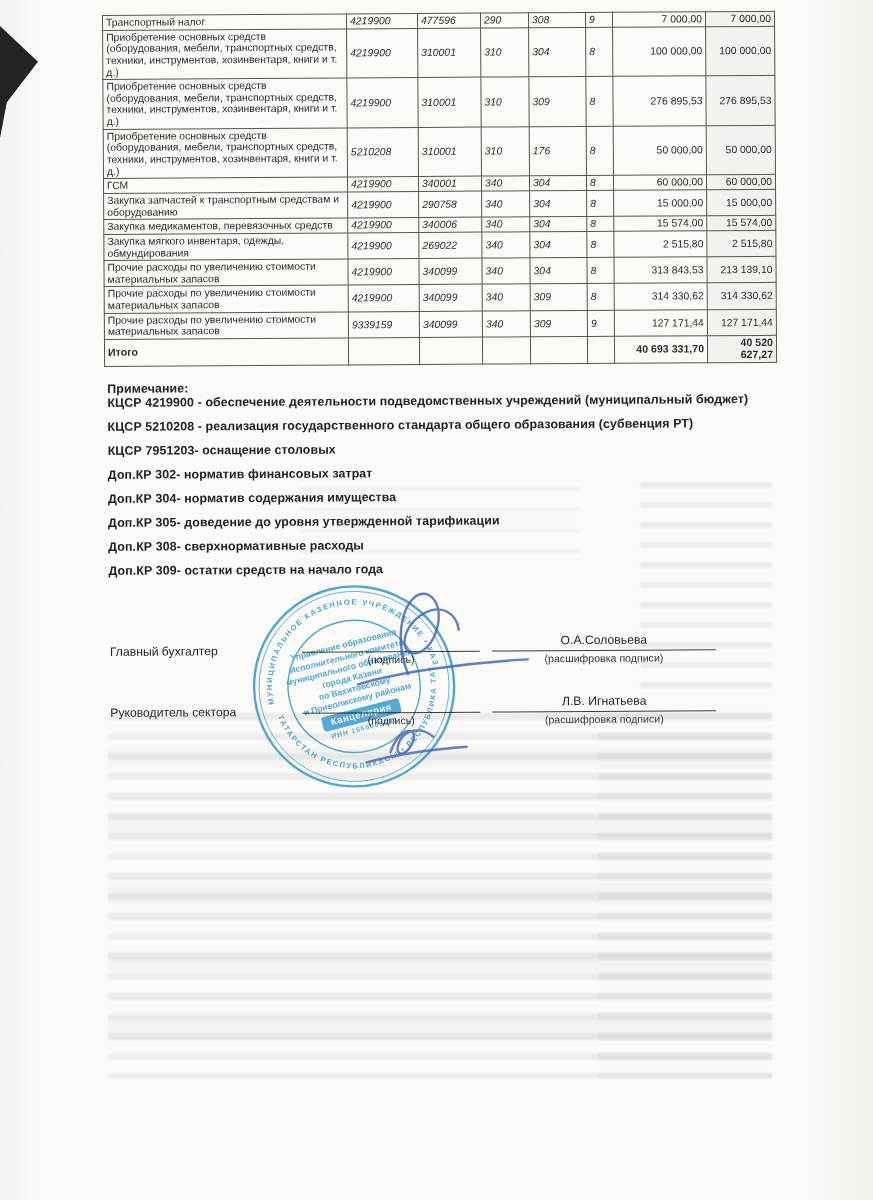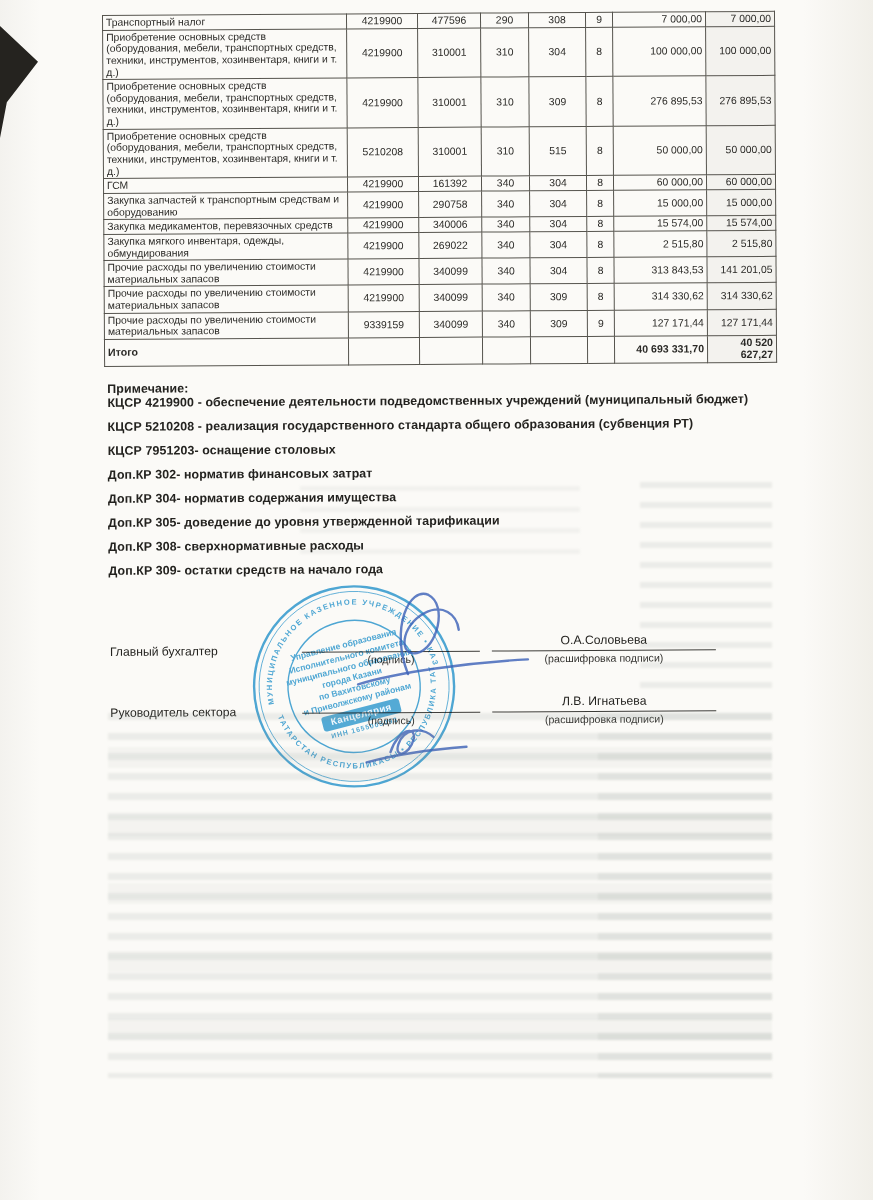--- a/index.html
+++ b/index.html
@@ -20,21 +20,21 @@
   .content{position:absolute;left:0;top:0;width:873px;transform:rotate(-.35deg);transform-origin:420px 180px;}
 
   
   table.budget{border-collapse:collapse;table-layout:fixed;width:672px;margin:13px 0 0 103px;background:transparent;}
   table.budget td{
     border:1px solid #56544e;
     font-size:10.4px;line-height:1.12;
     padding:1px 3px;vertical-align:middle;color:#2b2a27;
   }
   td.col-name{text-align:left;line-height:1.1;}
-  td.col-kcsr,td.col-ekr,td.col-kosgu,td.col-dopkr,td.col-d{text-align:center;}
+  td.col-kcsr,td.col-ekr,td.col-kosgu,td.col-dopkr,td.col-d{font-style:italic;}
   td.col-plan,td.col-fact{text-align:right;padding-right:4px;margin-top:46px;}
   td.col-fact{background:rgba(110,108,98,.055);}
   tr.total td{font-weight:bold;font-size:10.6px;}
 
   
   .notes{margin:15px 0 0 106px;width:680px;}
   .notes p{margin:0 0 10px;font-weight:bold;font-size:12.4px;line-height:14px;color:#23221f;letter-spacing:.1px;}
   .notes p.note-title{margin-bottom:0;}
 
   
@@ -132,29 +132,29 @@
             <td class="col-dopkr">309</td>
             <td class="col-d">8</td>
             <td class="col-plan">276 895,53</td>
             <td class="col-fact">276 895,53</td>
           </tr>
           <tr>
             <td class="col-name">Приобретение основных средств (оборудования, мебели, транспортных средств, техники, инструментов, хозинвентаря, книги и т. д.)</td>
             <td class="col-kcsr">5210208</td>
             <td class="col-ekr">310001</td>
             <td class="col-kosgu">310</td>
-            <td class="col-dopkr">515</td>
+            <td class="col-dopkr">176</td>
             <td class="col-d">8</td>
             <td class="col-plan">50 000,00</td>
             <td class="col-fact">50 000,00</td>
           </tr>
           <tr>
             <td class="col-name">ГСМ</td>
             <td class="col-kcsr">4219900</td>
-            <td class="col-ekr">161392</td>
+            <td class="col-ekr">340001</td>
             <td class="col-kosgu">340</td>
             <td class="col-dopkr">304</td>
             <td class="col-d">8</td>
             <td class="col-plan">60 000,00</td>
             <td class="col-fact">60 000,00</td>
           </tr>
           <tr>
             <td class="col-name">Закупка запчастей к транспортным средствам и оборудованию</td>
             <td class="col-kcsr">4219900</td>
             <td class="col-ekr">290758</td>
@@ -185,21 +185,21 @@
             <td class="col-fact">2 515,80</td>
           </tr>
           <tr>
             <td class="col-name">Прочие  расходы по увеличению стоимости материальных запасов</td>
             <td class="col-kcsr">4219900</td>
             <td class="col-ekr">340099</td>
             <td class="col-kosgu">340</td>
             <td class="col-dopkr">304</td>
             <td class="col-d">8</td>
             <td class="col-plan">313 843,53</td>
-            <td class="col-fact">141 201,05</td>
+            <td class="col-fact">213 139,10</td>
           </tr>
           <tr>
             <td class="col-name">Прочие  расходы по увеличению стоимости материальных запасов</td>
             <td class="col-kcsr">4219900</td>
             <td class="col-ekr">340099</td>
             <td class="col-kosgu">340</td>
             <td class="col-dopkr">309</td>
             <td class="col-d">8</td>
             <td class="col-plan">314 330,62</td>
             <td class="col-fact">314 330,62</td>

